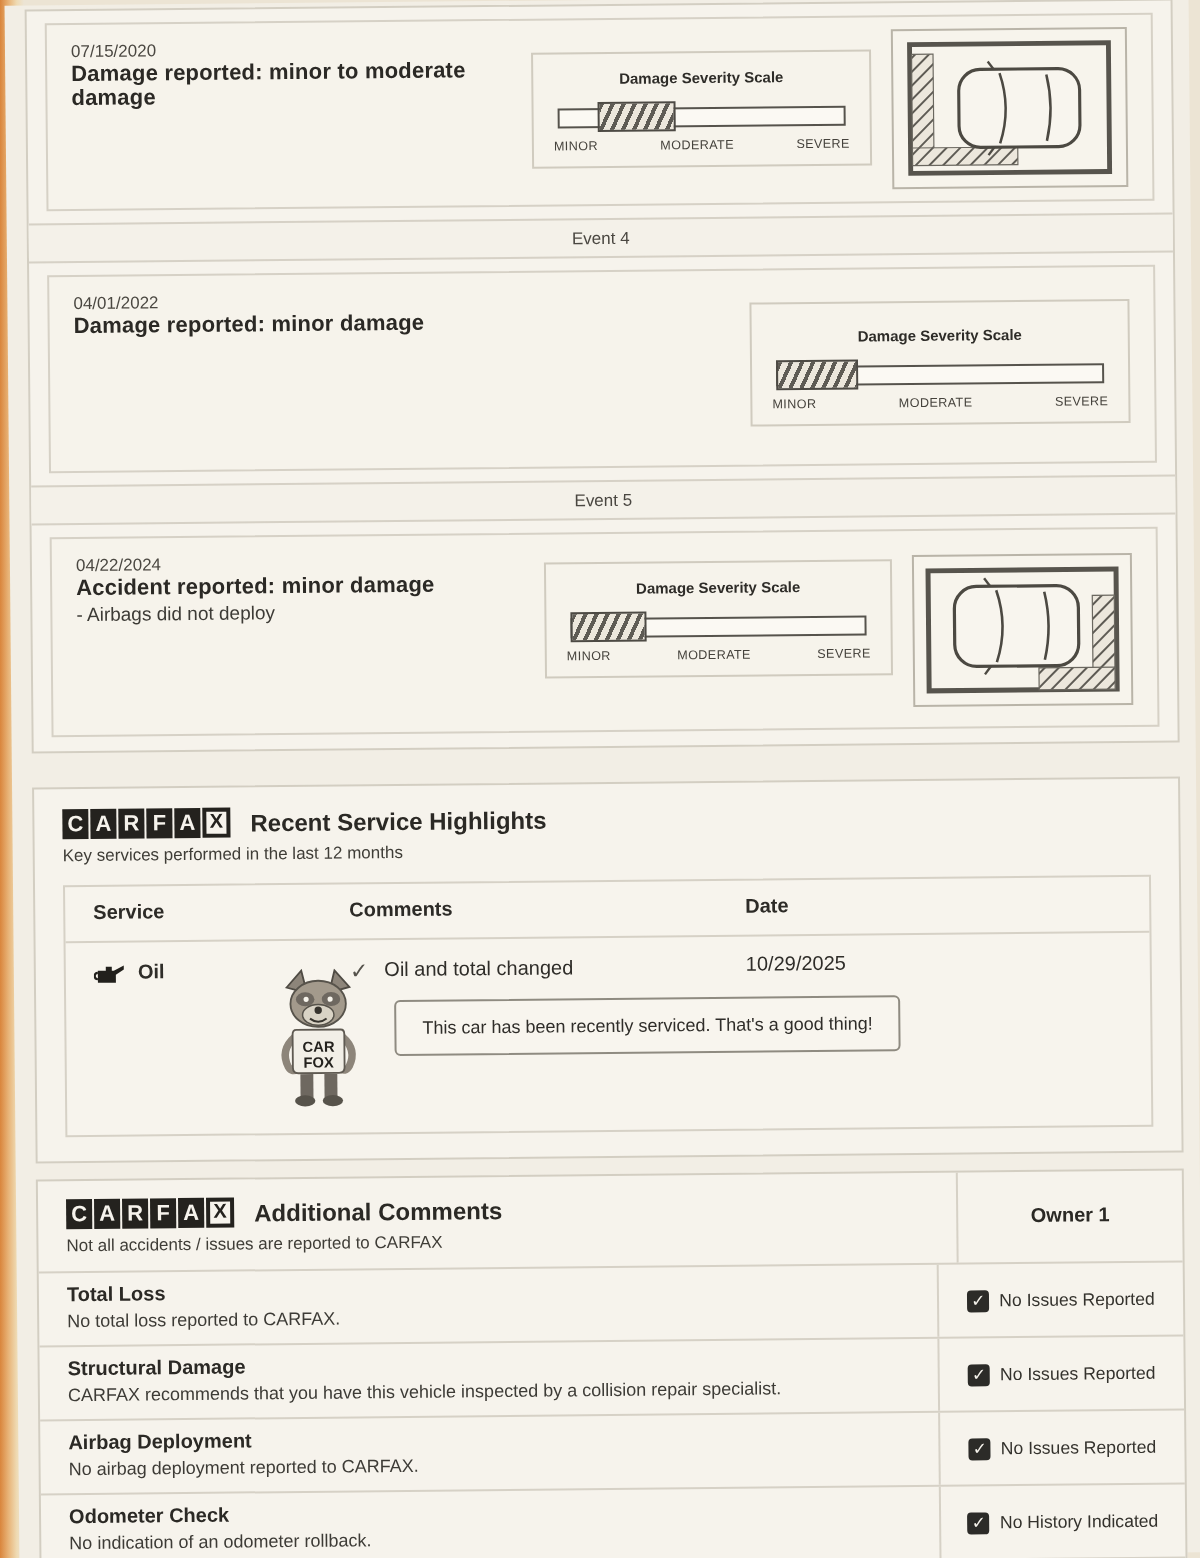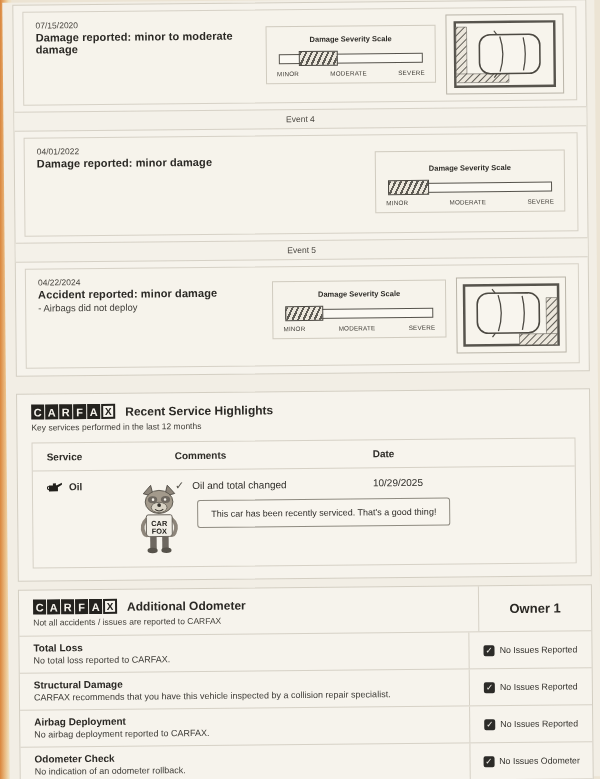--- a/index.html
+++ b/index.html
@@ -83,21 +83,21 @@
   .callout-bubble{
     border:1px solid #8f8b81;border-radius:3px;background:#f8f5ee;
     padding:8px 13px;font-size:9px;color:#2f2d29;margin-top:16px;max-width:258px;
   }
 
   
   .history-card{margin:8px 8px 0 10px;}
   .history-header{display:flex;align-items:stretch;}
   .history-header-left{flex:1;padding:9px 14px 8px;}
   .owner-col{width:112px;border-left:1px solid #d6d1c6;display:flex;align-items:center;justify-content:center;}
-  .owner-title{font-weight:bold;font-size:13px;color:#2b2925;}
+  .owner-title{font-weight:bold;font-size:10px;color:#2b2925;}
   .history-row{display:flex;border-top:1px solid #d6d1c6;}
   .history-row-left{flex:1;padding:6px 14px 7px;}
   .row-label{font-size:10px;font-weight:bold;color:#2b2925;}
   .row-desc{font-size:9px;color:#3d3b36;margin-top:2px;}
   .history-row-right{
     width:112px;border-left:1px solid #d6d1c6;display:flex;align-items:center;justify-content:center;
     gap:5px;font-size:8.8px;color:#34322d;padding:4px 5px;text-align:center;
   }
   .cb{width:11px;height:11px;background:#2c2b28;border-radius:2px;flex:none;
       display:flex;align-items:center;justify-content:center;color:#f6f3ec;font-size:8.5px;line-height:1;}
@@ -275,21 +275,21 @@
       <div class="history-header-left">
         <div class="section-head">
           <div class="carfax-logo">
             <span class="logo-letter">C</span>
             <span class="logo-letter">A</span>
             <span class="logo-letter">R</span>
             <span class="logo-letter">F</span>
             <span class="logo-letter">A</span>
             <span class="logo-letter x-box">X</span>
           </div>
-          <div class="section-title">Additional Odometer</div>
+          <div class="section-title">Additional Comments</div>
         </div>
         <div class="section-subtitle">Not all accidents / issues are reported to CARFAX</div>
       </div>
       <div class="owner-col">
         <span class="owner-title">Owner 1</span>
       </div>
     </div>
     <div>
   <div class="history-row">
     <div class="history-row-left">
@@ -324,21 +324,21 @@
     </div>
   </div>
 
   <div class="history-row">
     <div class="history-row-left">
       <div class="row-label">Odometer Check</div>
       <div class="row-desc">No indication of an odometer rollback.</div>
     </div>
     <div class="history-row-right">
       <span class="cb">✓</span>
-      <span>No Issues Odometer</span>
+      <span>No History Indicated</span>
     </div>
   </div>
 
   <div class="history-row">
     
     
   </div>
 
 </div>
   </section>

